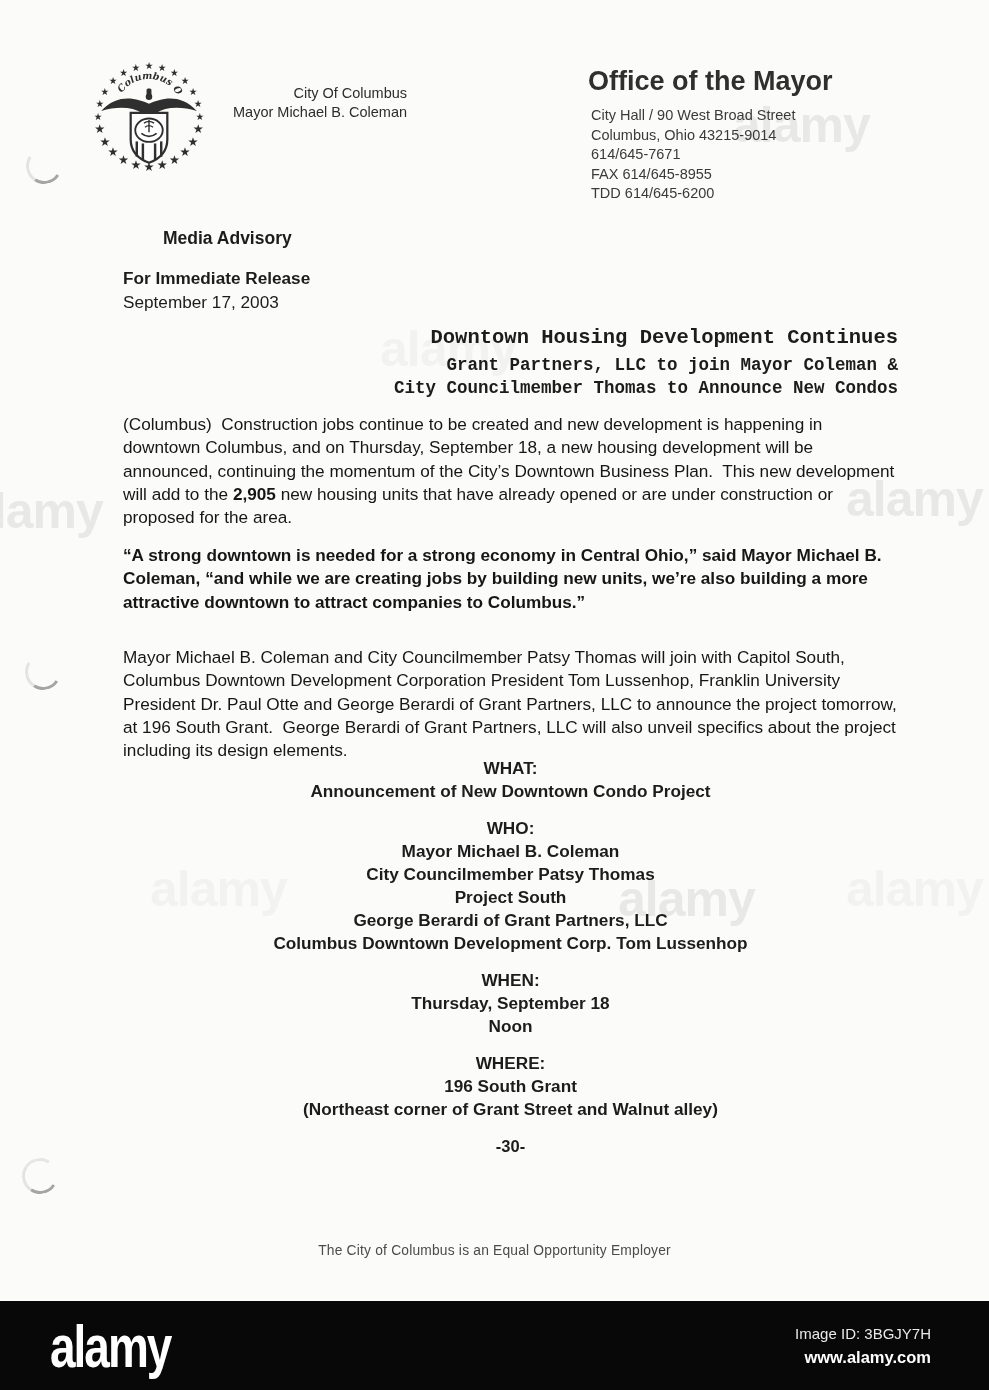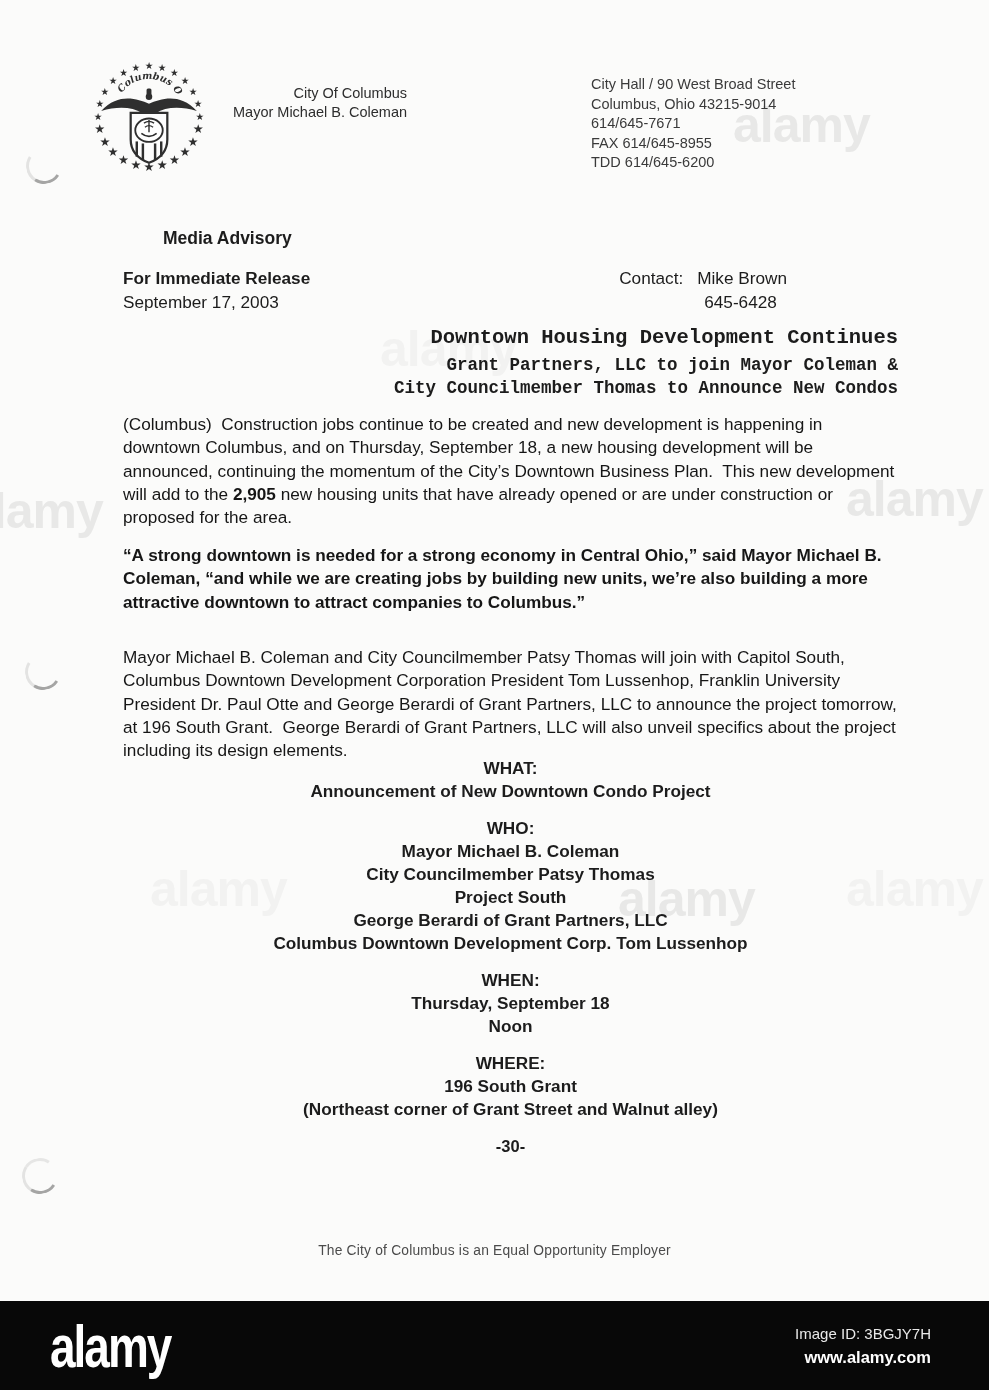--- a/index.html
+++ b/index.html
@@ -132,43 +132,37 @@
       </g>
     </svg>
   </div>
 
   <div class="org-block">
     <div>City Of Columbus</div>
     <div>Mayor Michael B. Coleman</div>
   </div>
 
   <div class="office-block">
+    <div class="office-title">Office of the Mayor</div>
     <div class="address">
       <div>City Hall / 90 West Broad Street</div>
       <div>Columbus, Ohio 43215-9014</div>
       <div>614/645-7671</div>
       <div>FAX 614/645-8955</div>
       <div>TDD 614/645-6200</div>
     </div>
   </div>
 
   <div class="media-advisory">Media Advisory</div>
 
   <div class="release-row">
     <div class="release-left">
       <div class="rl1">For Immediate Release</div>
       <div>September 17, 2003</div>
     </div>
-    <div class="contact-block">
-      <div class="contact-line">
-        <span>Contact:</span>
-        <span>Mike Brown</span>
-      </div>
-      <div class="contact-phone">645-6428</div>
-    </div>
   </div>
 
   <div class="headline-wrap">
     <div class="headline">Downtown Housing Development Continues</div>
     <div class="subhead">Grant Partners, LLC to join Mayor Coleman &amp;</div>
     <div class="subhead">City Councilmember Thomas to Announce New Condos</div>
   </div>
 
   <div class="para p1"><span>(Columbus)  Construction jobs continue to be created and new development is happening in downtown Columbus, and on Thursday, September 18, a new housing development will be announced, continuing the momentum of the City’s Downtown Business Plan.  This new development will add to the </span><b>2,905</b><span> new housing units that have already opened or are under construction or proposed for the area.</span></div>
 

